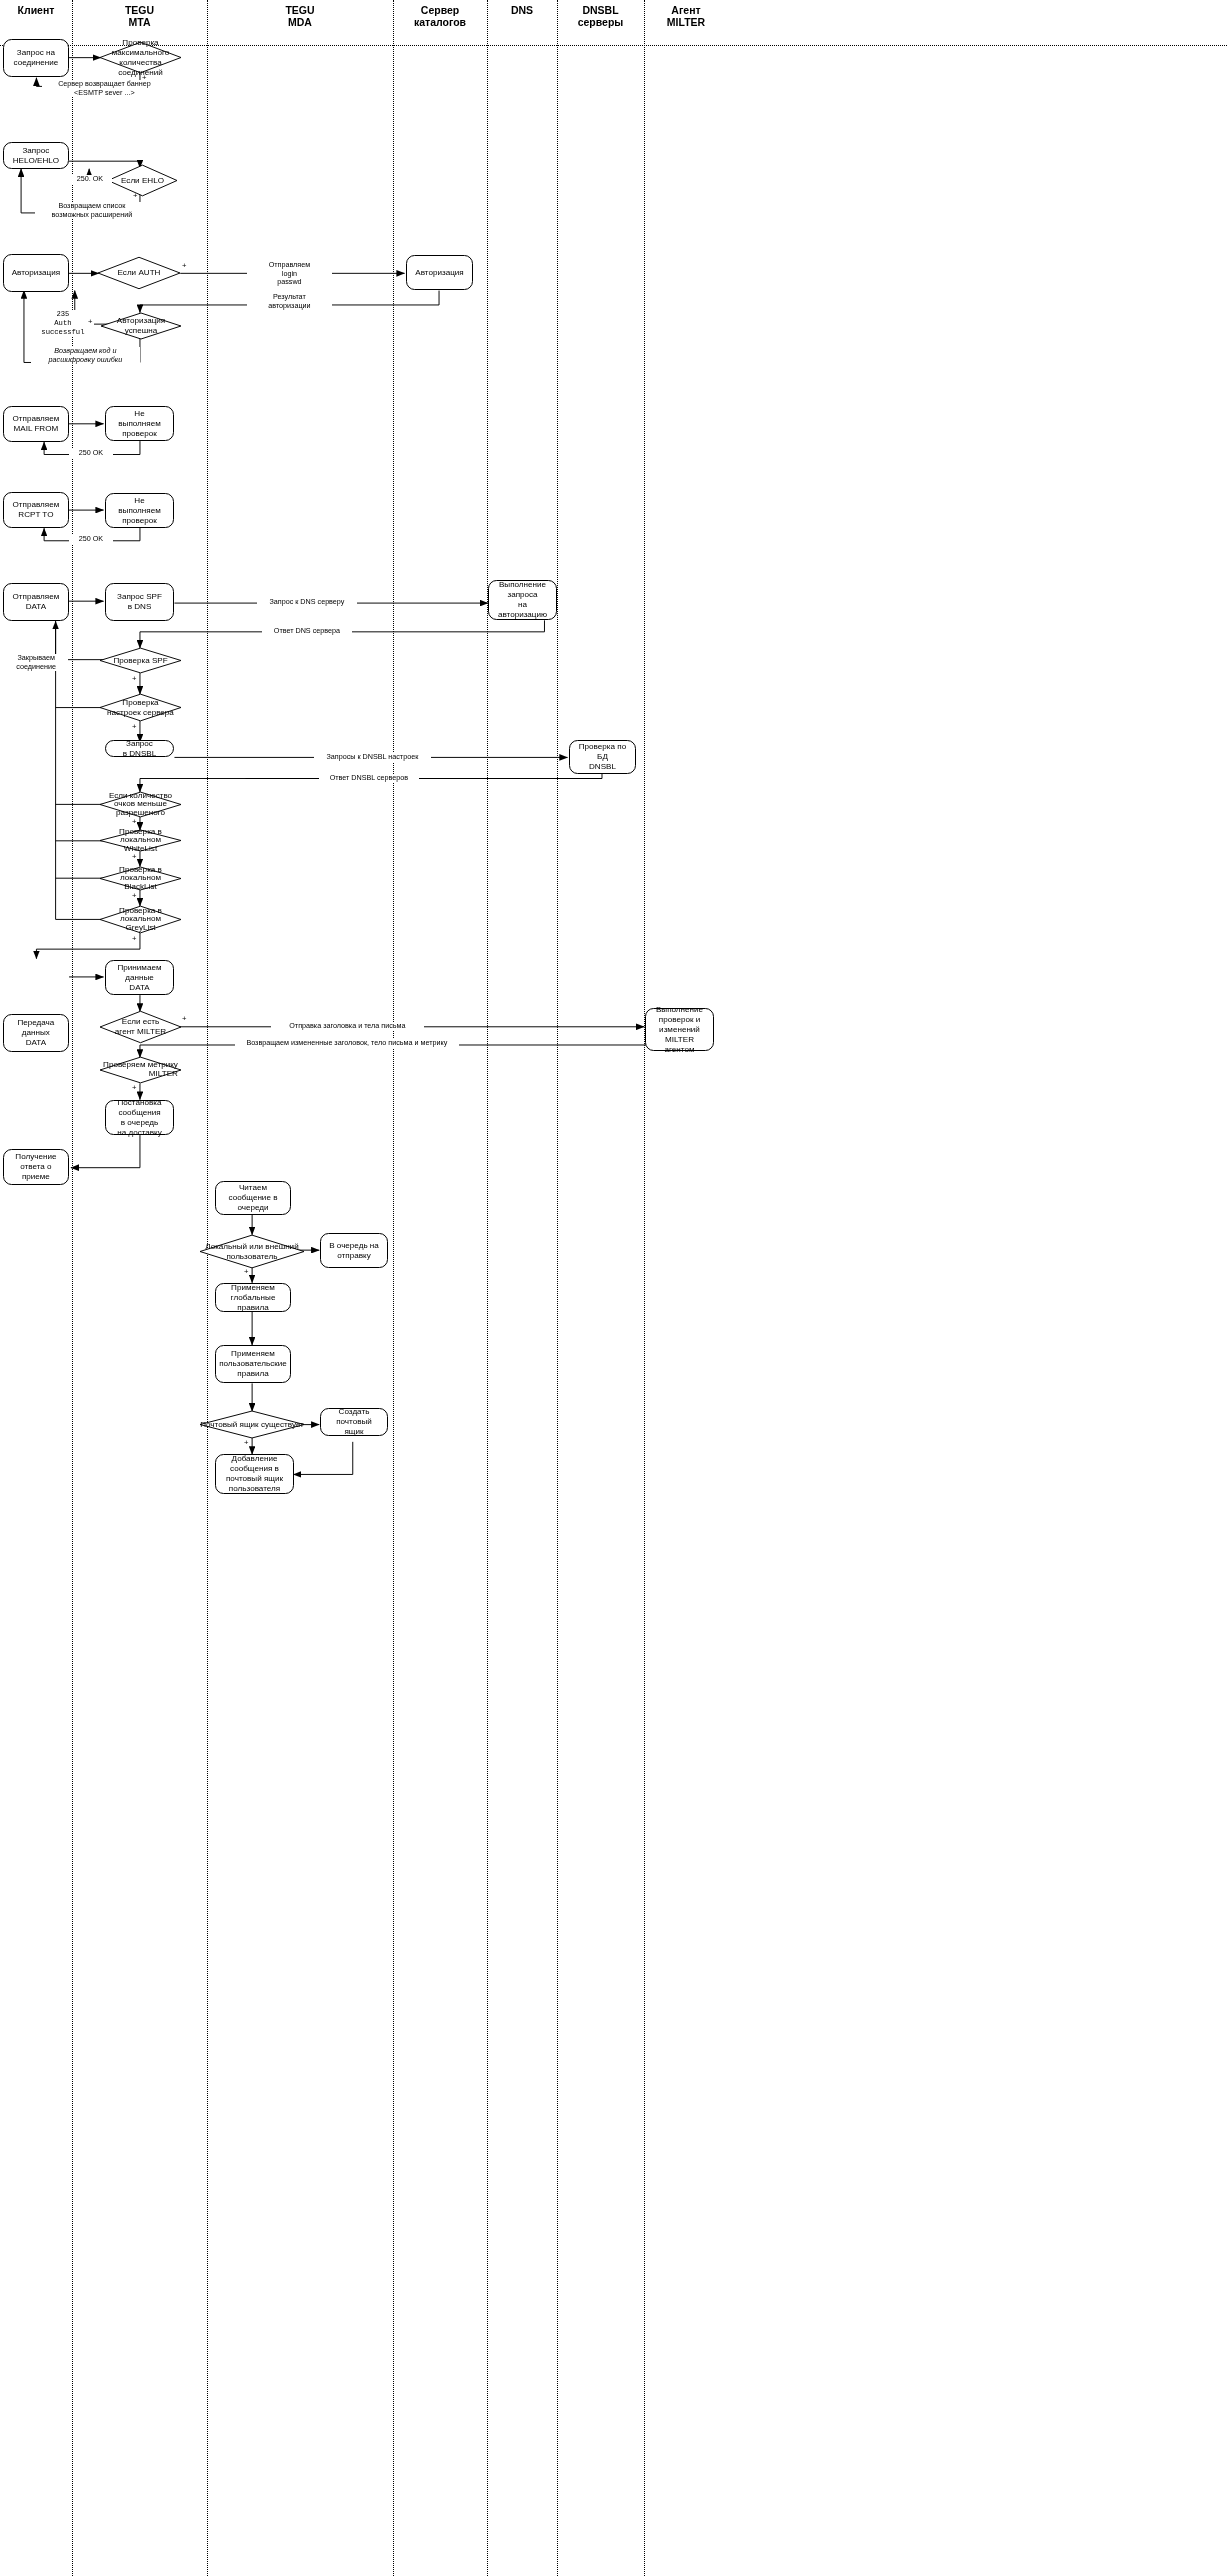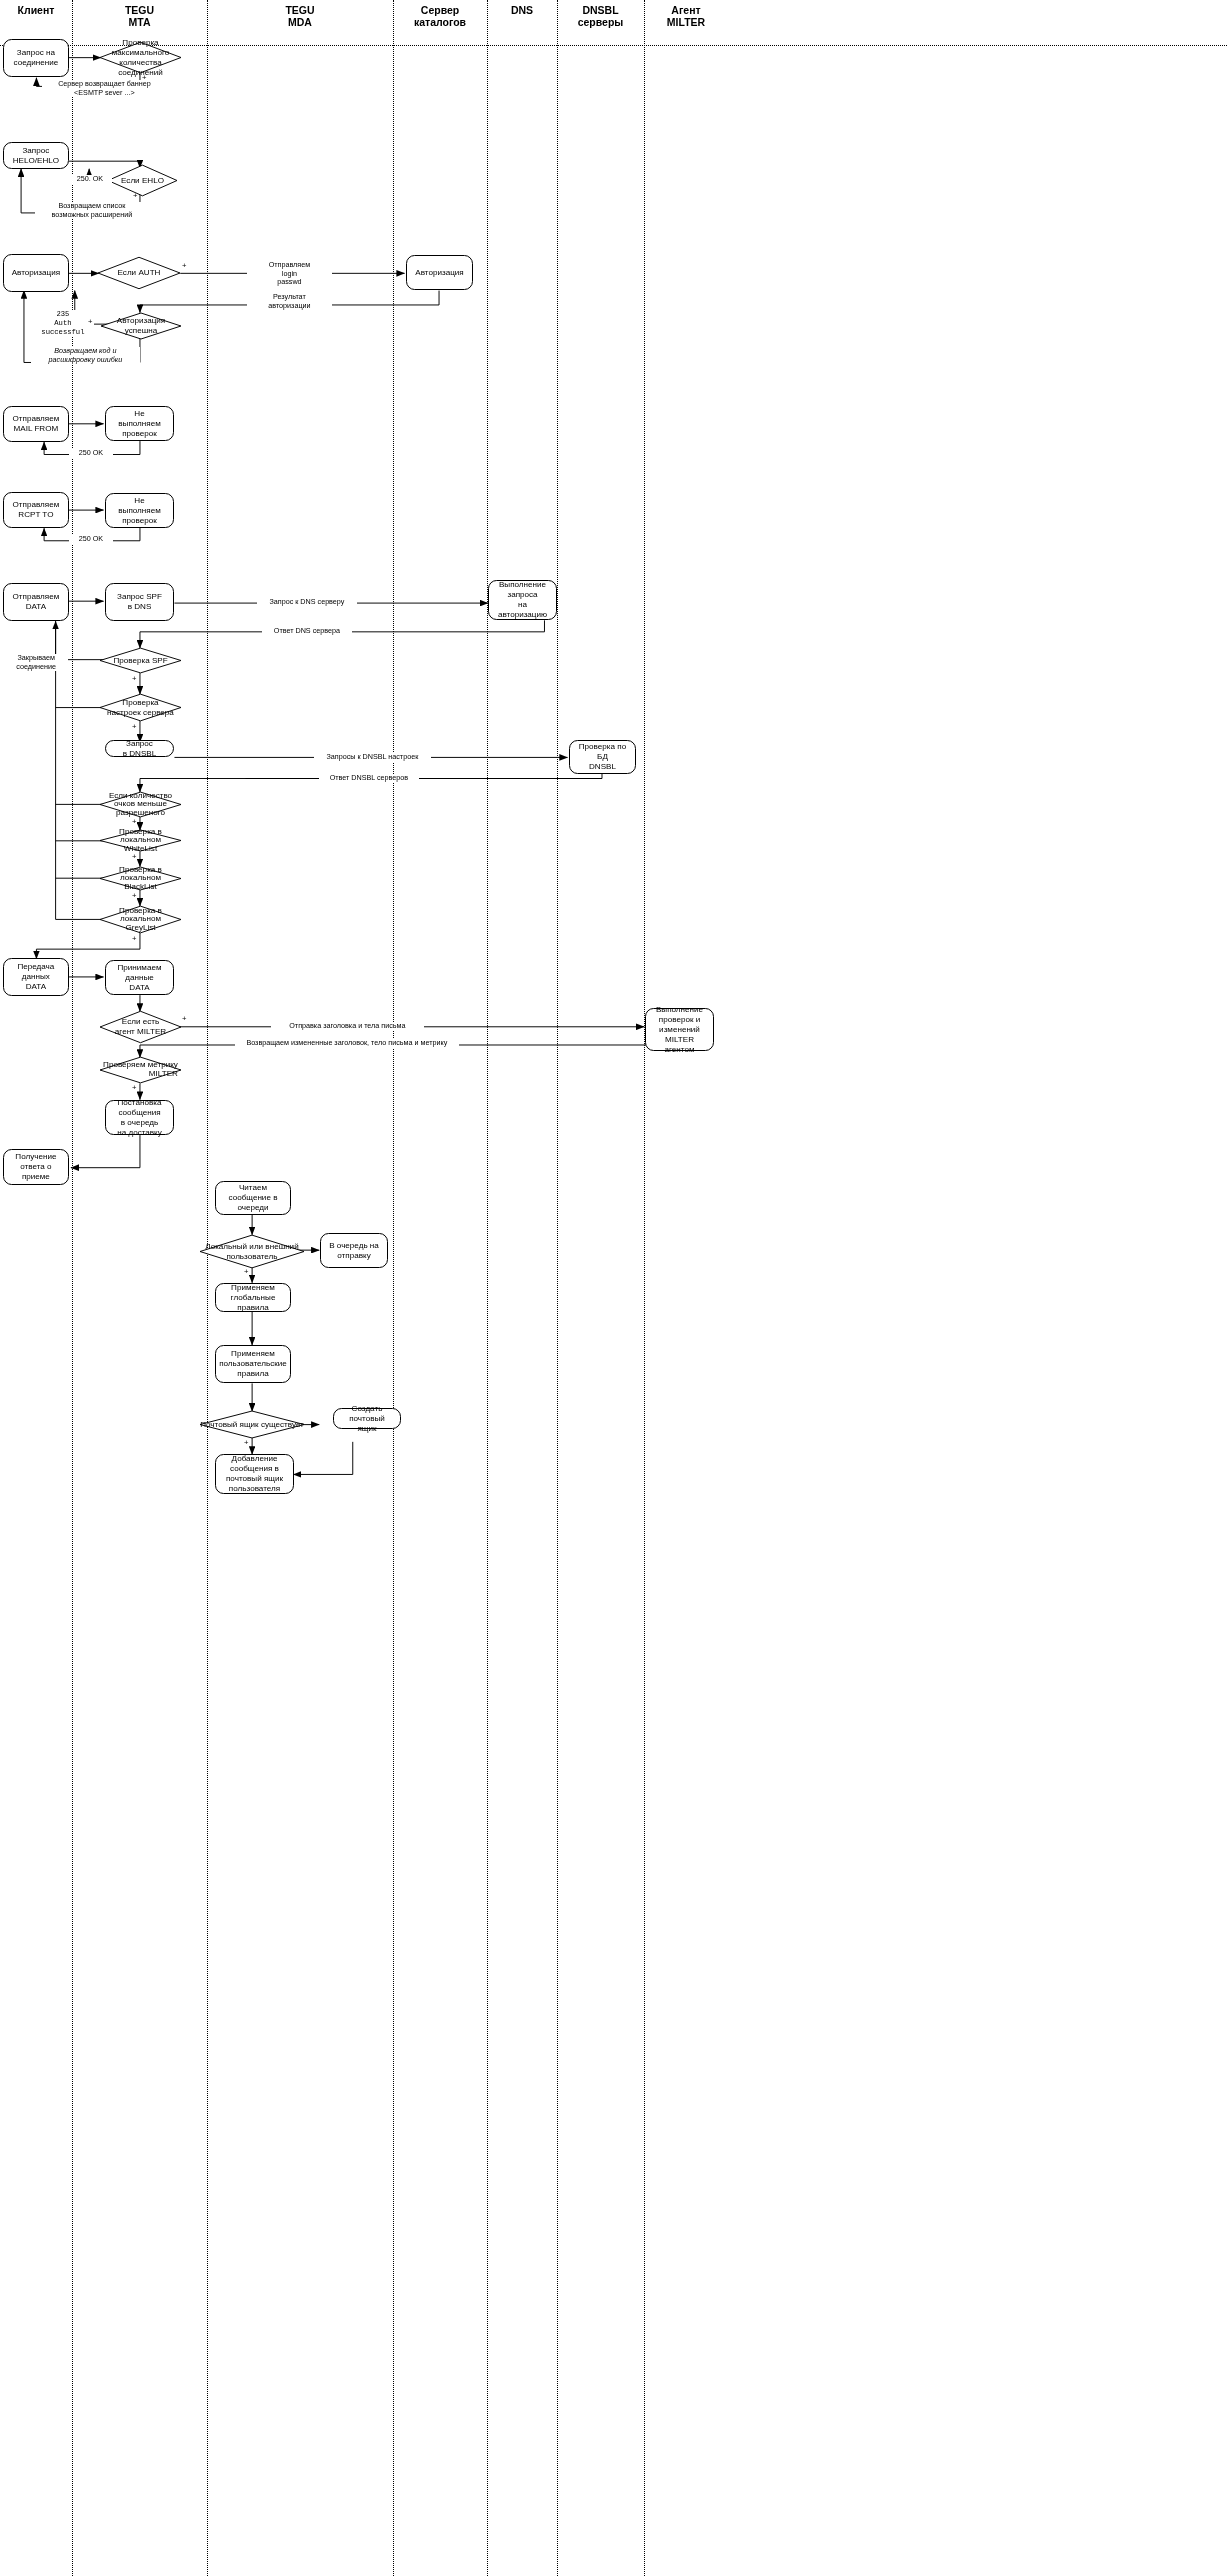--- a/index.html
+++ b/index.html
@@ -269,21 +269,21 @@
   <span class="plus" style="left:132px;top:891px;">+</span>
 
   <div class="dia" style="left:100px;top:906px;width:81px;height:27px;">
     <svg width="81" height="27" viewBox="0 0 85 28">
         <polygon points="42.5,0 85,14 42.5,28 0,14" fill="#fff" stroke="#000"></polygon>
       </svg>
     <div class="dlabel" style="line-height:8.6px;">Проверка в локальном<br>GreyList</div>
   </div>
   <span class="plus" style="left:132px;top:934px;">+</span>
 
-  <div class="node rr" style="left:2.9px;top:958px;width:66px;height:38px;">Передача<br>данных<br>DATA</div>
+  <div class="node rr" style="left:2.9px;top:1014px;width:66px;height:38px;">Передача<br>данных<br>DATA</div>
   <div class="node rr" style="left:105px;top:960px;width:69px;height:35px;">Принимаем данные<br>DATA</div>
 
   <div class="dia" style="left:100px;top:1011px;width:81px;height:32px;">
     <svg width="81" height="32" viewBox="0 0 85 33">
         <polygon points="42.5,0 85,16.5 42.5,33 0,16.5" fill="#fff" stroke="#000"></polygon>
       </svg>
     <div class="dlabel">Если есть<br>агент MILTER</div>
   </div>
   <span class="plus" style="left:182px;top:1014px;">+</span>
 
@@ -315,17 +315,17 @@
   <div class="node rr" style="left:215px;top:1283px;width:76px;height:29px;">Применяем<br>глобальные правила</div>
   <div class="node rr" style="left:215px;top:1345px;width:76px;height:38px;">Применяем<br>пользовательские<br>правила</div>
 
   <div class="dia" style="left:200px;top:1411px;width:104px;height:27px;">
     <svg width="104" height="27" viewBox="0 0 108 28">
         <polygon points="54,0 108,14 54,28 0,14" fill="#fff" stroke="#000"></polygon>
       </svg>
     <div class="dlabel">Почтовый ящик существует</div>
   </div>
   <span class="plus" style="left:244px;top:1438px;">+</span>
-  <div class="node rr" style="left:333px;top:1408px;width:68px;height:21px;">Создать почтовый<br>ящик</div>
+  <div class="node rr" style="left:320px;top:1408px;width:68px;height:28px;">Создать почтовый<br>ящик</div>
   <div class="node rr" style="left:215px;top:1454px;width:79px;height:40px;">Добавление<br>сообщения в<br>почтовый ящик<br>пользователя</div>
 
 </div>
 
 
 </body></html>

